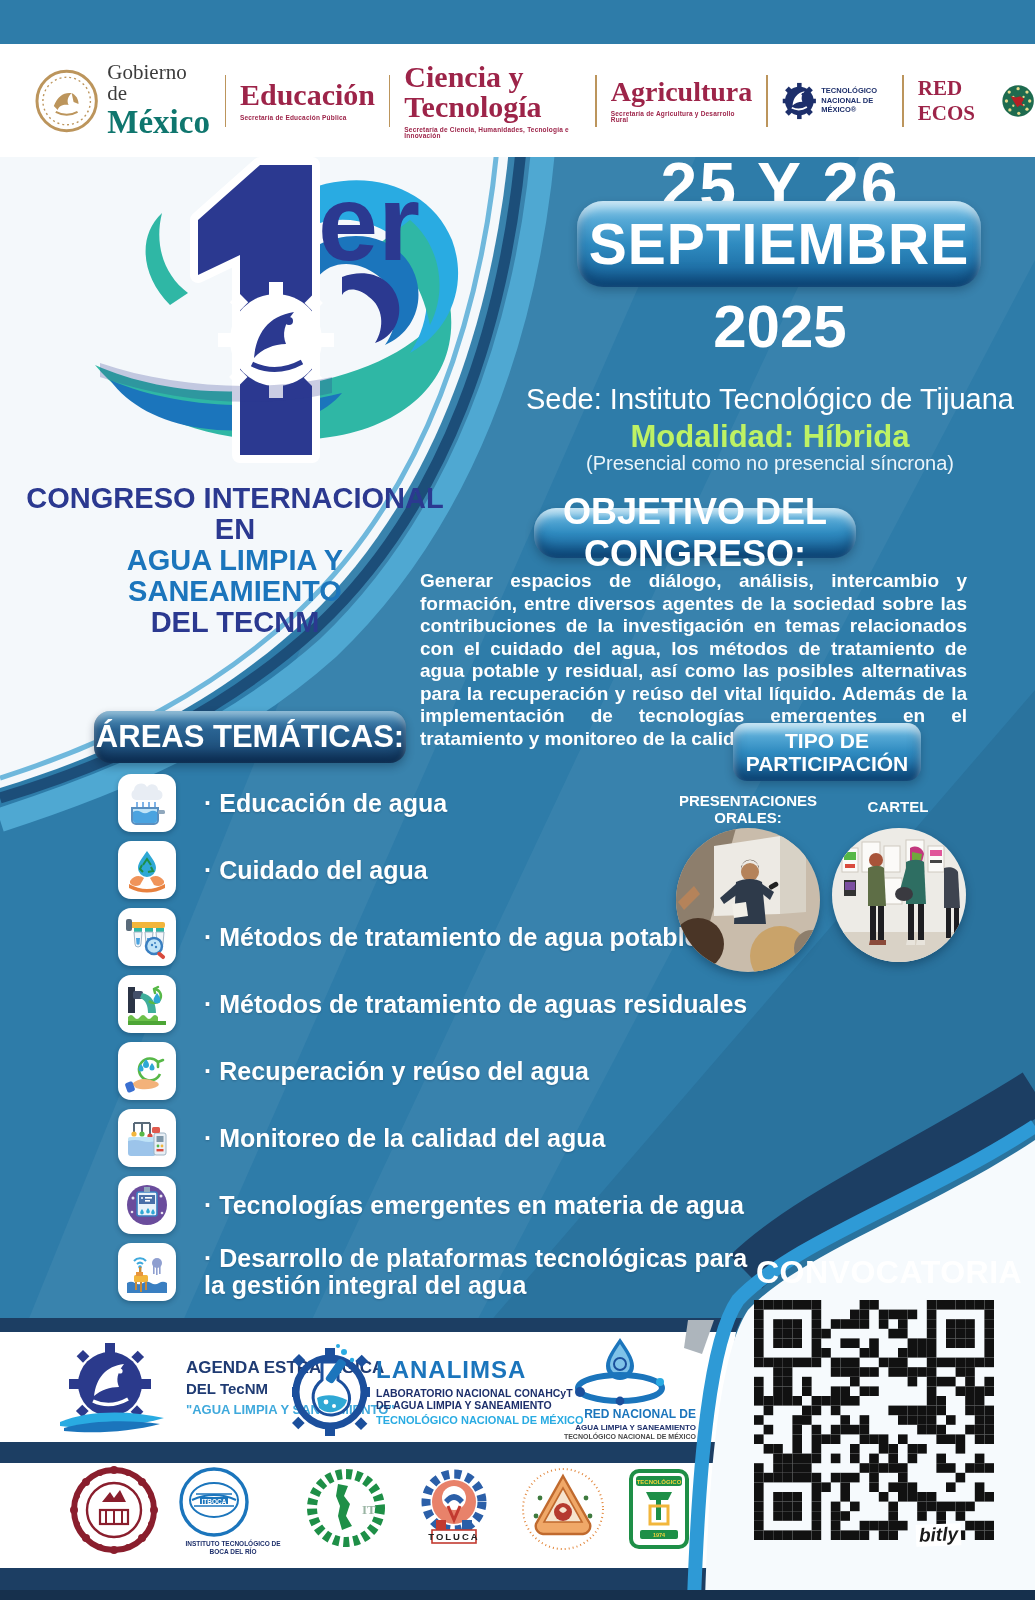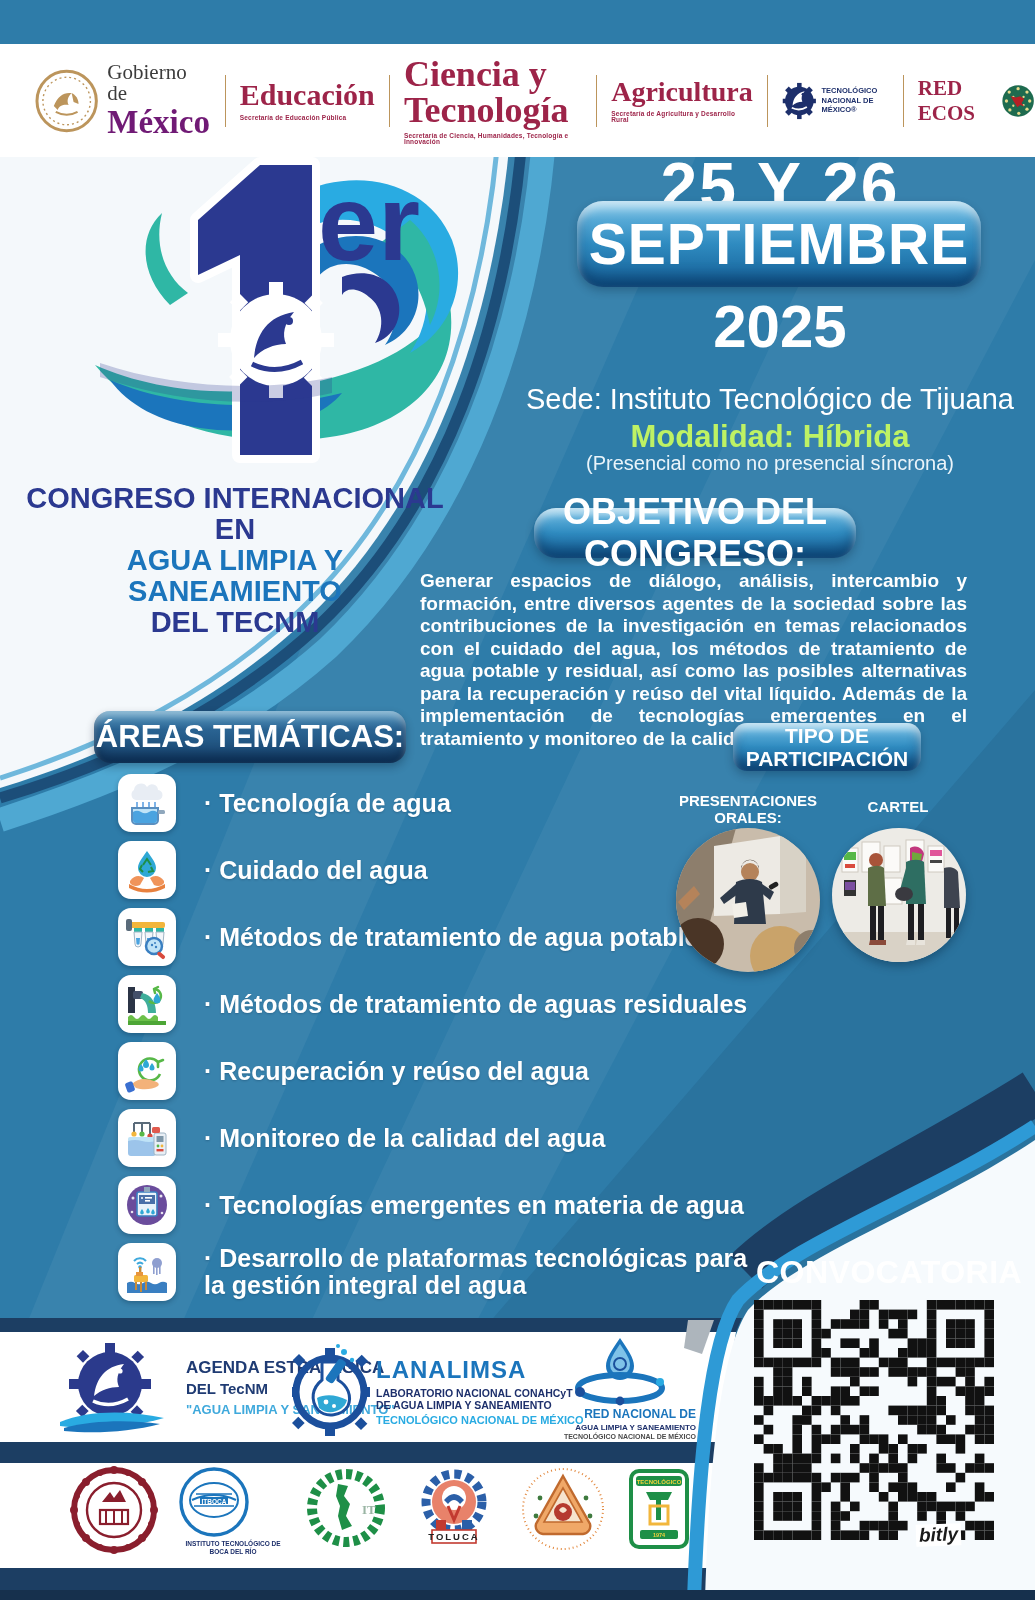--- a/index.html
+++ b/index.html
@@ -6,21 +6,21 @@
   .poster{position:relative;width:1035px;height:1600px;overflow:hidden;
           font-family:"Liberation Sans","DejaVu Sans",sans-serif;background:#2E7CA9;}
   .abs{position:absolute;}
   svg{display:block;}
   
   .header{position:absolute;left:0;top:0;width:1035px;height:113px;background:#fff;z-index:20;
           display:flex;align-items:center;margin-top:44px;}
   .gob{display:flex;align-items:center;margin-left:34px;}
   .gob-txt{margin-left:8px;font-family:"Liberation Serif","DejaVu Serif",serif;line-height:1;}
   .gob-l1{font-size:21px;color:#3c3c3c;}
-  .gob-l2{font-size:33px;font-weight:bold;color:#701a75;margin-top:2px;}
+  .gob-l2{font-size:33px;font-weight:bold;color:#0f766e;margin-top:2px;}
   .hdr-div{width:2px;height:52px;background:#BC955C;margin:0 14px;}
   .agency{line-height:1;}
   .agency .a-name{font-family:"Liberation Serif","DejaVu Serif",serif;font-weight:bold;color:#9D2449;}
   .agency .a-sub{font-size:6.5px;font-weight:bold;color:#9D2449;margin-top:5px;letter-spacing:.2px;}
   .tecnm-blk{display:flex;align-items:center;}
   .tecnm-txt{font-size:7.5px;font-weight:bold;color:#1D2F6B;line-height:1.25;margin-left:5px;}
   .redecos{display:flex;align-items:center;}
   .redecos-txt{font-family:"Liberation Serif","DejaVu Serif",serif;font-weight:bold;font-size:21px;color:#9D2449;margin-right:10px;}
   
   .pill{position:absolute;display:flex;flex-direction:column;align-items:center;justify-content:center;
@@ -42,21 +42,21 @@
   .obj-pill{left:534px;top:508px;width:322px;height:50px;font-size:36px;border-radius:22px;}
   .obj-text{left:420px;top:570px;width:547px;font-size:19px;font-weight:bold;color:#fff;text-align:justify;line-height:1.185;}
   .areas-pill{left:94px;top:711px;width:312px;height:52px;font-size:31px;border-radius:16px;}
   
   .t-row{position:absolute;left:118px;display:flex;align-items:center;z-index:6;}
   .tile{width:58px;height:58px;background:#fff;border-radius:13px;box-shadow:0 2px 5px rgba(0,25,50,.3);
         display:flex;align-items:center;justify-content:center;flex:0 0 58px;}
   .t-label{margin-left:28px;font-size:25px;font-weight:bold;color:#fff;width:560px;line-height:1.08;
            text-shadow:0 1px 2px rgba(0,30,60,.25);}
   
-  .tipo-pill{left:733px;top:723px;width:188px;height:48px;font-size:21px;line-height:1.1;border-radius:14px;}
+  .tipo-pill{left:733px;top:723px;width:188px;height:58px;font-size:21px;line-height:1.1;border-radius:14px;}
   .ptype{position:absolute;text-align:center;font-size:15px;font-weight:bold;color:#fff;line-height:1.15;}
   .circ{position:absolute;border-radius:50%;overflow:hidden;box-shadow:0 4px 10px rgba(0,25,50,.35);z-index:6;}
   
   .convoc{left:756px;top:1254px;width:240px;text-align:left;font-size:32px;font-weight:bold;color:#ffffff;z-index:8;letter-spacing:.5px;}
   .qrbox{left:754px;top:1300px;z-index:8;}
   .bitly{left:916px;top:1524px;z-index:9;font-size:19px;font-style:italic;font-weight:bold;color:#1a1a1a;
          background:#fff;padding:0 3px;transform:rotate(-2deg);}
   
   .band-txt{position:absolute;z-index:7;line-height:1.15;}
   .ag-t1{font-size:17px;font-weight:bold;color:#1F3B73;}
@@ -114,21 +114,21 @@
         <div class="gob-l2">México</div>
       </div>
     </div>
     <div class="hdr-div"></div>
     <div class="agency">
       <div class="a-name" style="font-size:30px">Educación</div>
       <div class="a-sub">Secretaría de Educación Pública</div>
     </div>
     <div class="hdr-div"></div>
     <div class="agency">
-      <div class="a-name" style="font-size:36px">Ciencia y Tecnología</div>
+      <div class="a-name" style="font-size:30px">Ciencia y Tecnología</div>
       <div class="a-sub">Secretaría de Ciencia, Humanidades, Tecnología e Innovación</div>
     </div>
     <div class="hdr-div"></div>
     <div class="agency">
       <div class="a-name" style="font-size:28px">Agricultura</div>
       <div class="a-sub">Secretaría de Agricultura y Desarrollo Rural</div>
     </div>
     <div class="hdr-div"></div>
     <div class="tecnm-blk">
       <svg width="46" height="52" viewBox="0 0 46 52">
@@ -237,21 +237,21 @@
             <line x1="13" y1="22" x2="13" y2="27"></line>
             <line x1="19" y1="22" x2="19" y2="27"></line>
             <line x1="25" y1="22" x2="25" y2="27"></line>
             <line x1="31" y1="22" x2="31" y2="27"></line>
           </g>
         <path d="M8,28 h26 v12 a4,4 0 0 1 -4,4 h-18 a4,4 0 0 1 -4,-4 Z" fill="#BFE3F7" stroke="#5A8FC0" stroke-width="2"></path>
         <path d="M9,32 q4,-2.5 8,0 t8,0 t8,0 v8 a3,3 0 0 1 -3,3 h-18 a3,3 0 0 1 -3,-3 Z" fill="#4AA3E0"></path>
         <rect x="34" y="30" width="7" height="4" rx="1.5" fill="#8FA7BC"></rect>
       </svg>
     </div>
-    <div class="t-label">· Tecnología de agua</div>
+    <div class="t-label">· Educación de agua</div>
   </div>
 
   <div class="t-row" style="top:841px">
     <div class="tile">
       <svg width="46" height="46" viewBox="0 0 46 46">
         <path d="M23,4 C28,11 32,16 32,21 a9,9 0 0 1 -18,0 C14,16 18,11 23,4 Z" fill="#2FA8D5"></path>
         <g stroke="#1E8F47" stroke-width="2" fill="none">
           <path d="M19,18 l4,-6 l4,6"></path>
             <path d="M27,20 l2,4 l-5,1"></path>
             <path d="M19,25 l-3,-3 l2,-4"></path>

